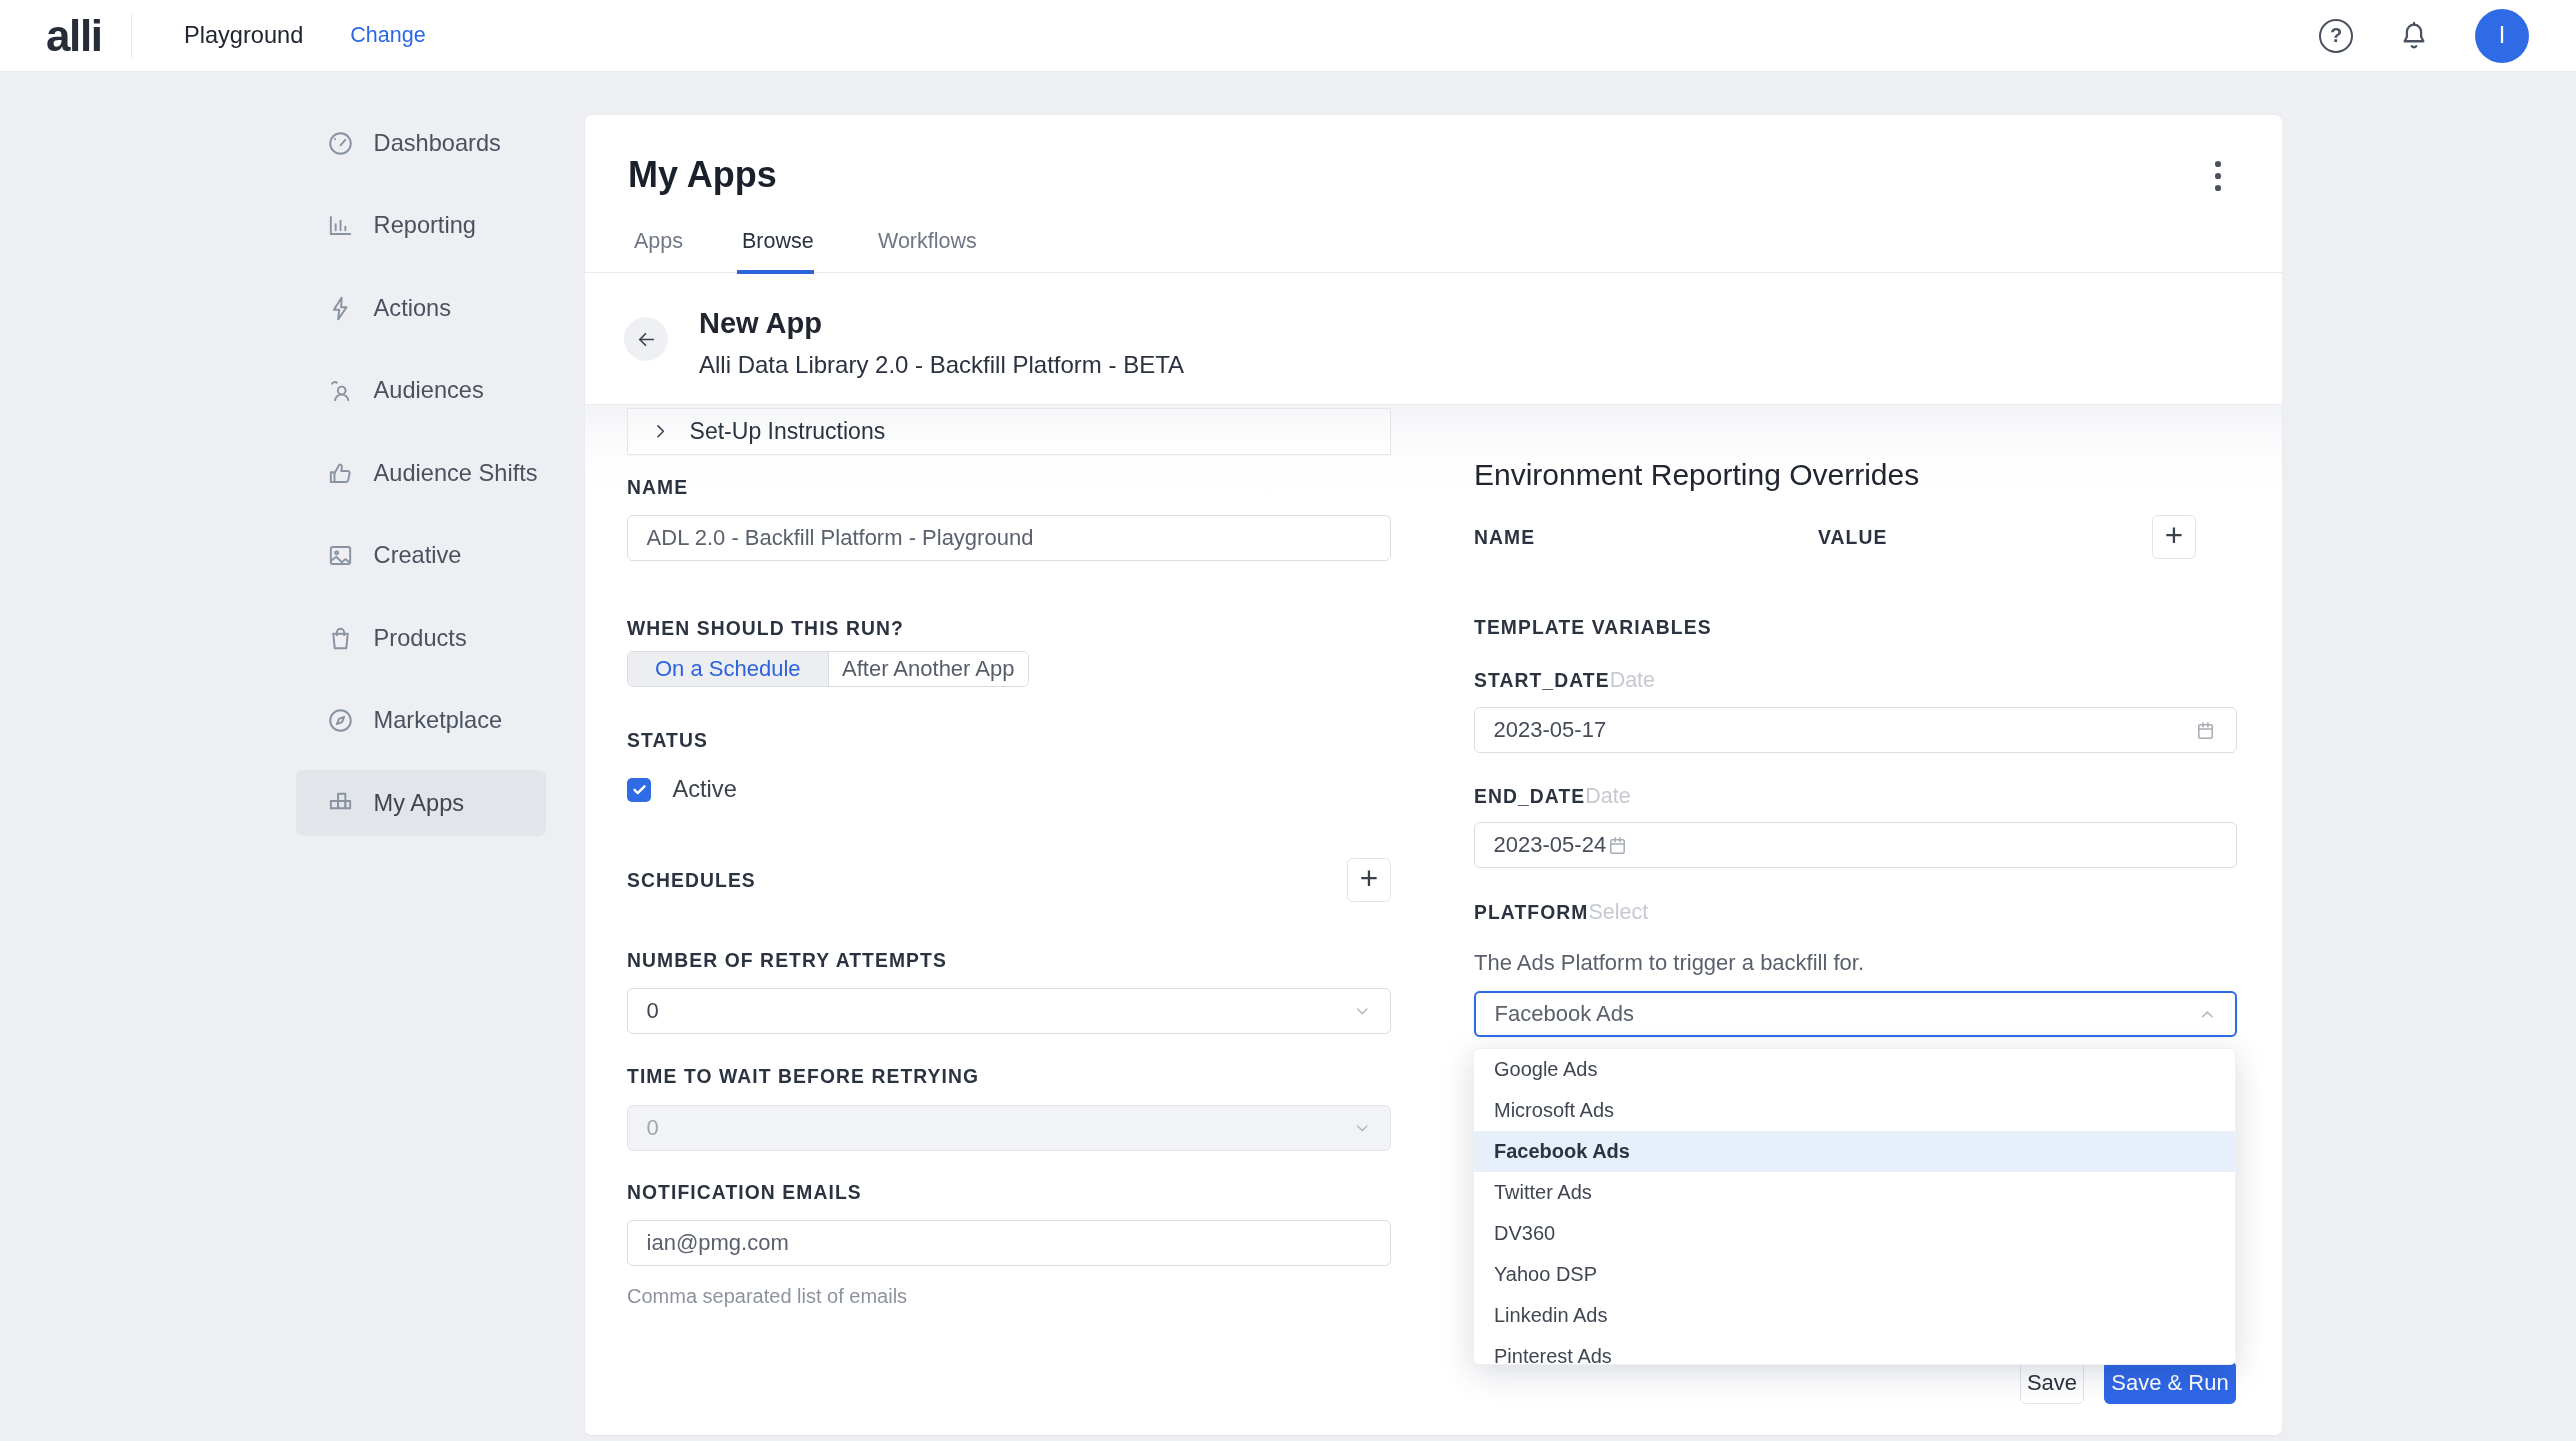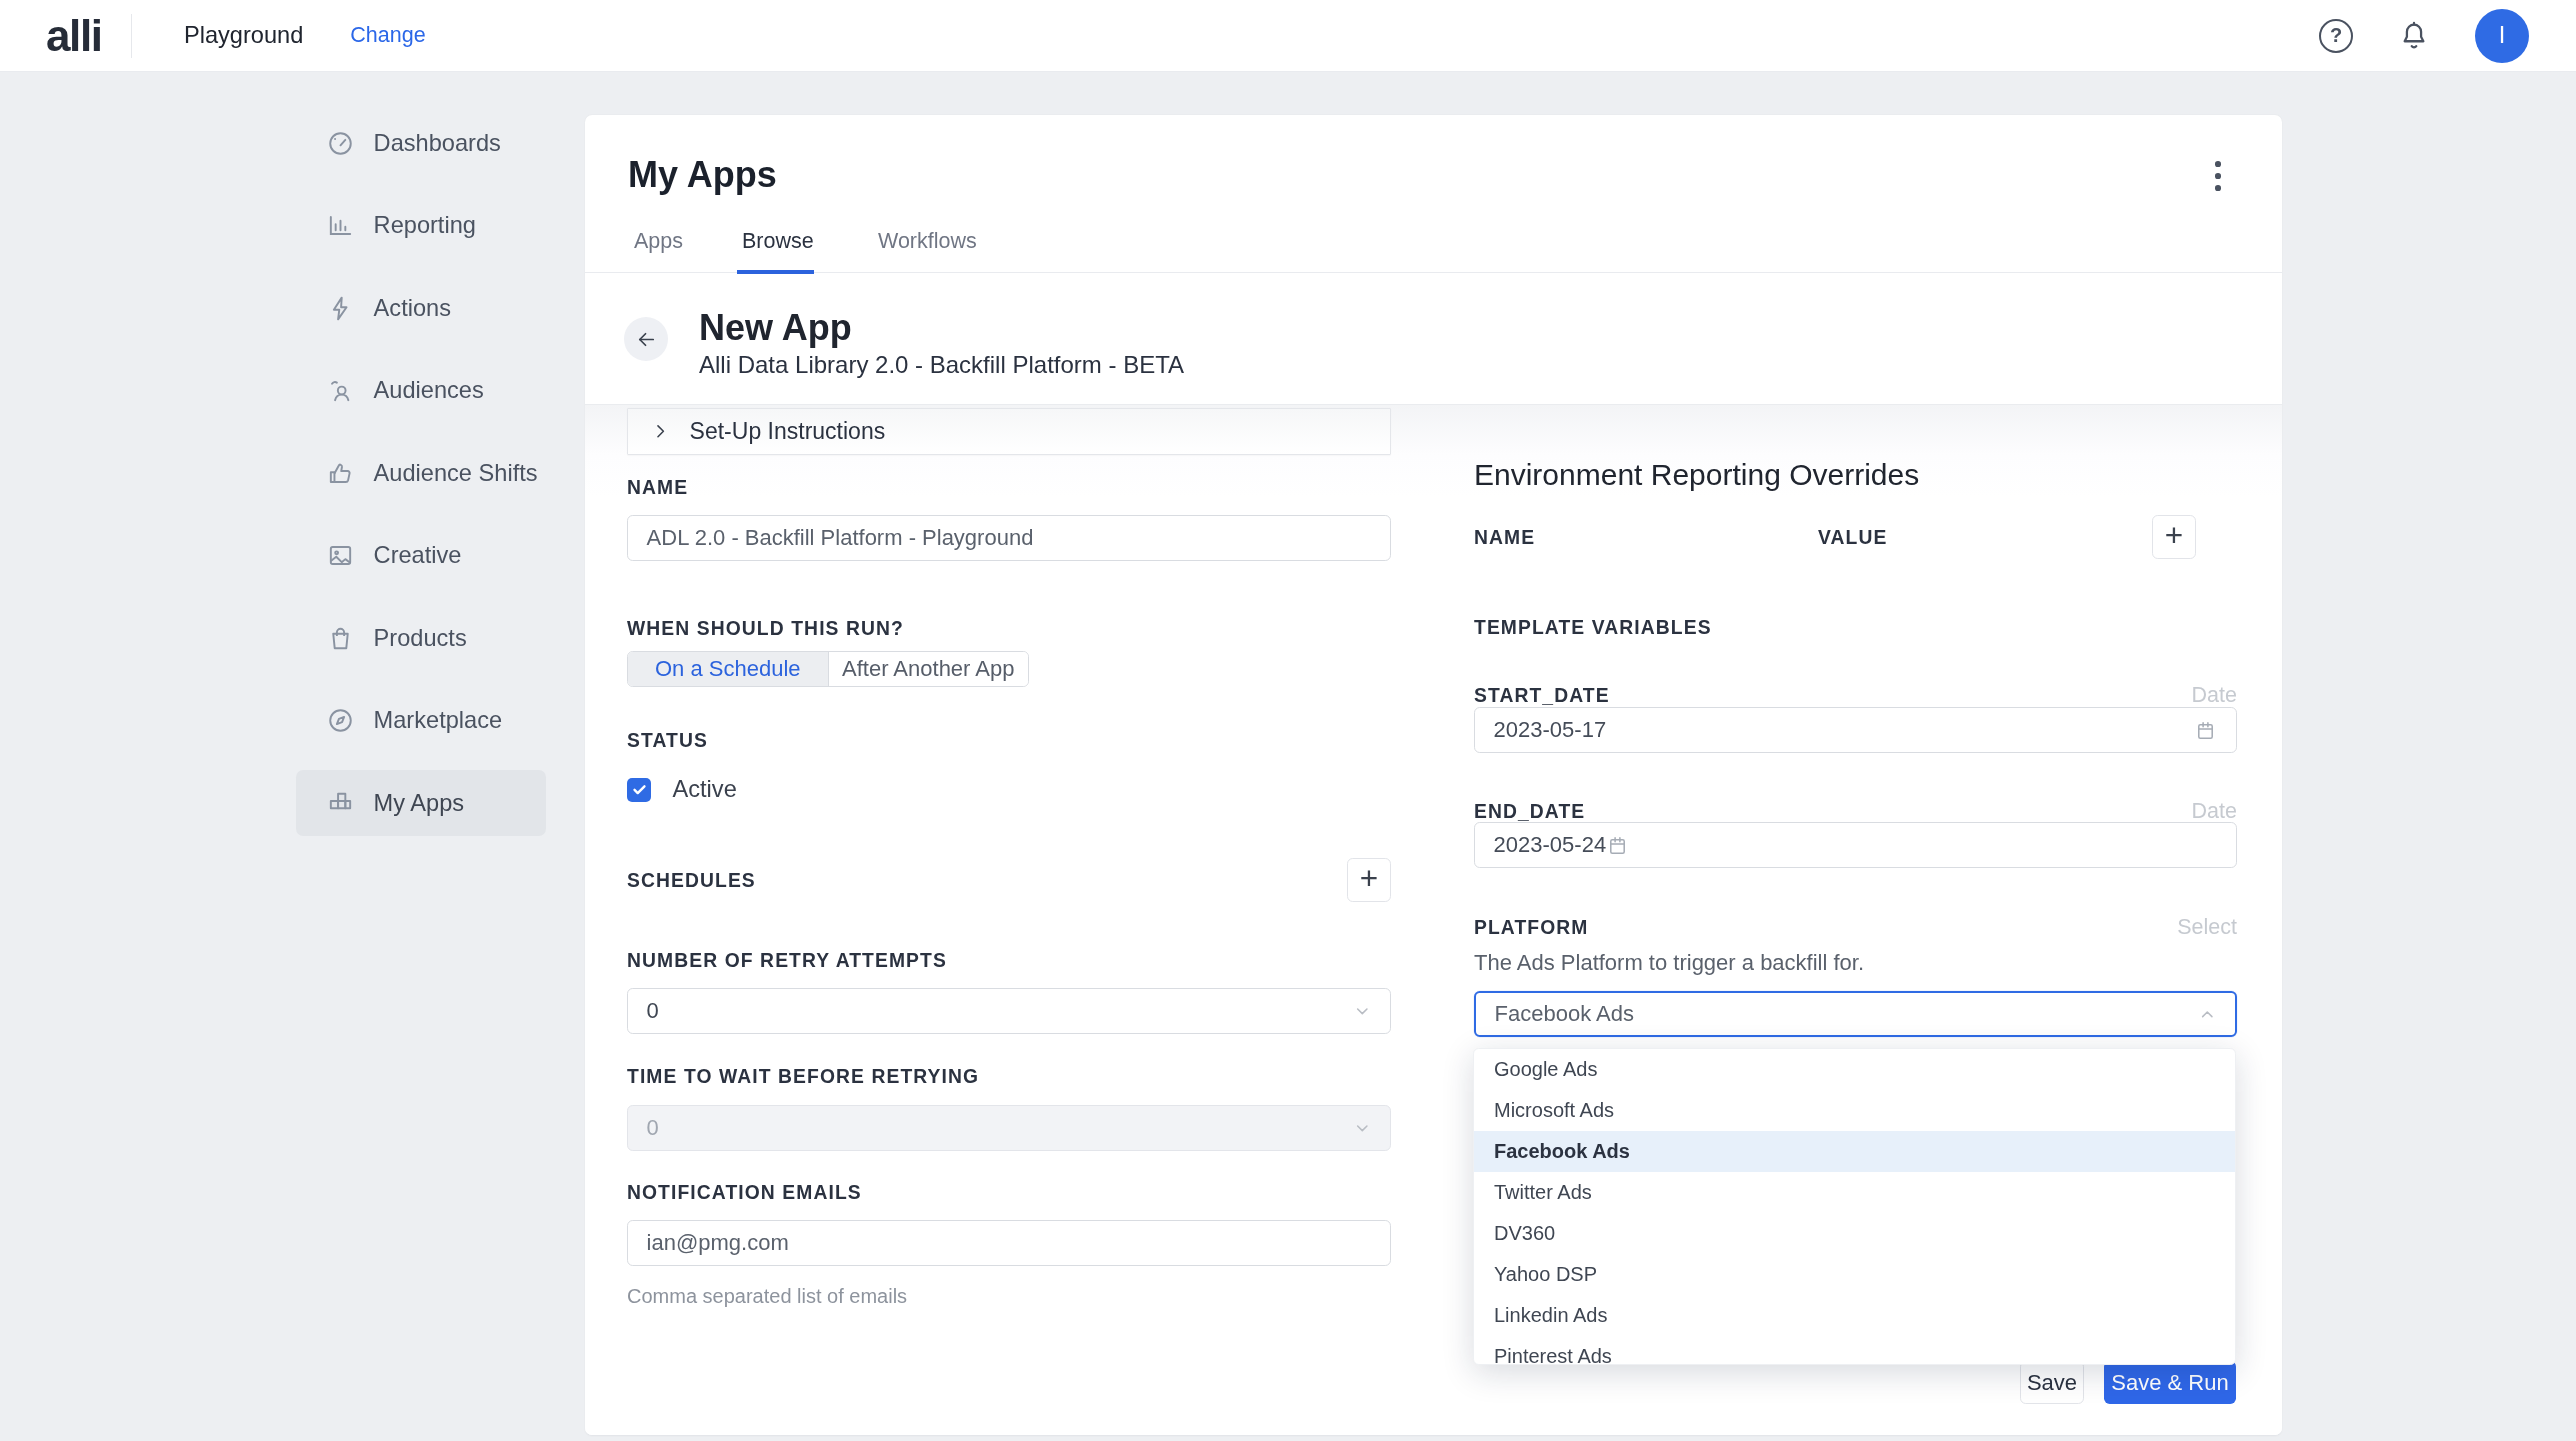--- a/index.html
+++ b/index.html
@@ -43,21 +43,21 @@
 4; cursor:pointer; }
   .tab { color:#707684; }
   .tab-apps { left:49px; }
   .tab-browse { left:157px; color:#2b3240; font-weight:500; }
   .tab-workflows { left:293px; }
   .tab-underline { position:absolute; left:152px; top:155px; width:77px; height:3.6px; background:#2c63dd; z-index:2; }
 
   .back-btn { position:absolute; left:39px; top:202px; width:44px; height:44px; border-radius:50%;
               background:#eef0f4; display:flex; align-items:center; justify-content:center; cursor:pointer;
               color:#3a414d; }
-  .app-title { position:absolute; left:114px; top:192px; font-size:36px; font-weight:600; color:#20252f; }
+  .app-title { position:absolute; left:114px; top:192px; font-size:29px; font-weight:600; color:#20252f; }
   .app-subtitle { position:absolute; left:114px; top:236px; font-size:24px; color:#2b3240; }
 
   
   .form-sec { position:absolute; left:0; top:289px; width:100%; height:1031px;
               border-top:1.4px solid #eaecef; border-radius:0 0 7.2px 7.2px;
               background:linear-gradient(180deg,#f3f4f6 0px,#fdfdfe 50px,#ffffff 93px); }
   .f-abs { position:absolute; }
   .field-label { font-size:19.3px; font-weight:700; letter-spacing:1.1px; color:#2b3240; }
   .type-hint { font-size:21.5px; color:#c6cad0; font-weight:400; }
 
@@ -91,21 +91,21 @@
   .select-box .chev { color:#b9bdc4; display:flex; }
   .select-box.disabled { background:#f2f3f6; border-color:#e3e5ea; color:#a0a6b0; cursor:default; }
   .select-box.focused { border:2.1px solid #2f6be4; box-shadow:0 0 0 0.7px rgba(47,107,228,0.08); color:#5a616c; }
 
   .helper-text { font-size:20px; color:#8d939d; }
 
   .env-title { left:889px; top:53px; font-size:30px; font-weight:500; color:#20252f; }
   .env-headers { left:889px; top:122px; width:763px; display:flex; }
   .env-headers .vh { margin-left:auto; width:419px; }
 
-  .label-row { left:889px; width:763px; display:flex; justify-content:space-between; align-items:center;margin-top:15px; }
+  .label-row { left:889px; width:763px; display:flex; align-items:center; }
 
   .date-input { left:889px; width:763px; }
   .cal-icon { color:#a6acb5; display:flex; }
 
   .dropdown { left:888px; top:643px; width:763px; height:317px; background:#fff; border-radius:5.7px;
               border:0.7px solid #eef0f3; box-shadow:0 7.2px 31.5px rgba(20,30,60,0.16); overflow:hidden; z-index:8; }
   .dd-item { height:41px; display:flex; align-items:center; padding:0 20px; font-size:20px; color:#3f4652; cursor:pointer; }
   .dd-item.selected { background:#e7f0fa; font-weight:700; color:#2b3240; }
 
   .btn { display:flex; align-items:center; justify-content:center; font-size:22px; border-radius:5.7px; cursor:pointer; }

